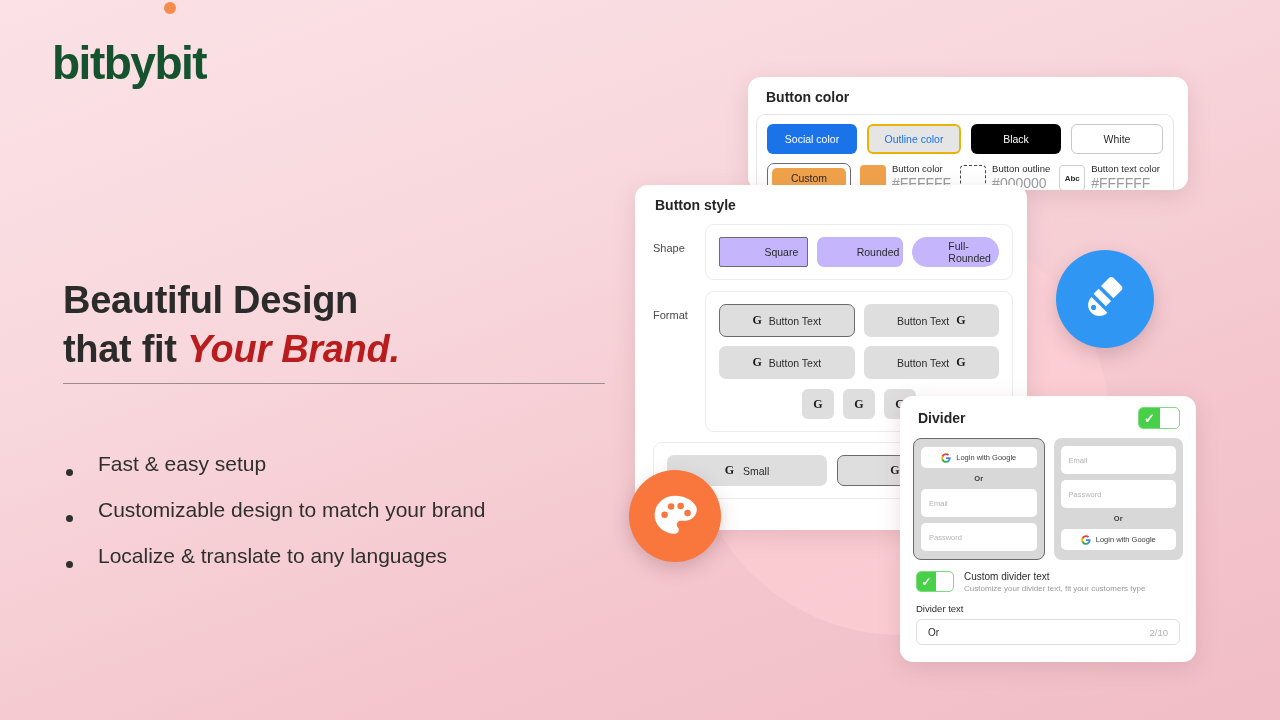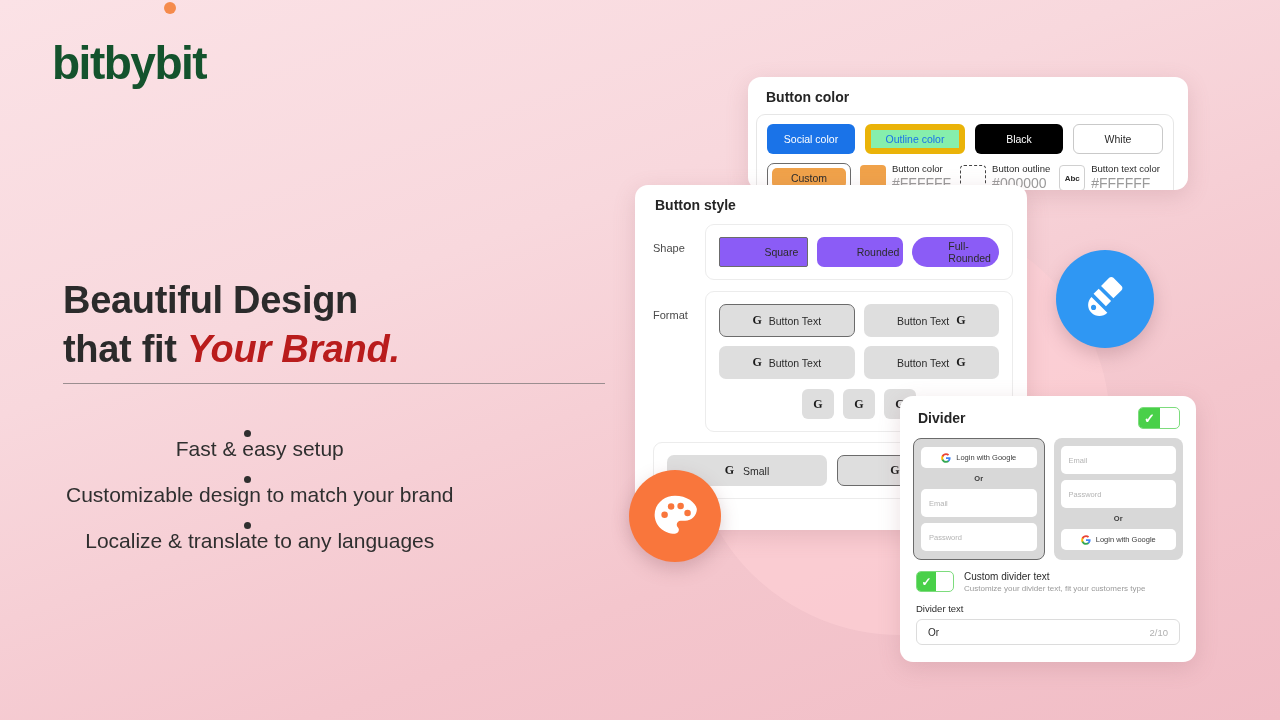--- a/index.html
+++ b/index.html
@@ -64,26 +64,25 @@
   }
 
   
   .bullets {
     position: absolute;
     left: 66px; top: 430px;
     list-style: none;
   }
   .bullets li {
     display: flex;
-    align-items: center;
+    align-items: flex-end;
     font-size: 21px;
     color: #2f2f2f;
     height: 46px;
     margin-bottom: 0px;
-    flex-direction: column;
   }
   .bullets li .bdot {
     width: 7px; height: 7px;
     border-radius: 50%;
     background: #2f2f2f;
     margin-right: 25px;
     flex: 0 0 auto;
   }
 
   
@@ -113,21 +112,21 @@
   }
   .bc-row1 { display: flex; gap: 10px; }
   .bc-btn {
     flex: 1;
     height: 30px;
     border-radius: 6px;
     display: flex; align-items: center; justify-content: center;
     font-size: 10.5px;
   }
   .bc-social { background: #1a73e8; color: #fff; }
-  .bc-outline { background: #86efac; color: #1a73e8; border: 6px solid #eab308; }
+  .bc-outline { background: #e5e5e5; color: #1a73e8; border: 2px solid #eab308; }
   .bc-black { background: #000; color: #fff; }
   .bc-white { background: #fff; color: #2b2b2b; border: 1px solid #c9c9c9; }
 
   .bc-row2 { display: flex; align-items: center; gap: 9px; margin-top: 9px; }
   .bc-custom-wrap {
     width: 84px; height: 30px;
     border: 1.4px solid #6b6b6b;
     border-radius: 7px;
     padding: 4px;
     flex: 0 0 auto;
@@ -166,21 +165,21 @@
   .bs-section { display: flex; margin: 11px 14px 0 18px; }
   .bs-label { font-size: 11px; color: #4a4a4a; width: 52px; padding-top: 18px; flex: 0 0 auto; }
   .bs-box {
     flex: 1;
     border: 1px solid #ececec;
     border-radius: 9px;
     padding: 12px 13px;
   }
   .shape-row { display: flex; gap: 9px; }
   .chip {
-    background: #8b5cf6;
+    background: #c4b5fd;
     color: #2b2b2b;
     font-size: 10.5px;
     height: 30px;
     display: flex; align-items: center; justify-content: center;
     flex: 1;
     padding-left: 36px;
   }
   .chip.sq { border-radius: 2px; border: 1.5px solid #6b6b6b; }
   .chip.rd { border-radius: 7px; }
   .chip.fr { border-radius: 16px; }

